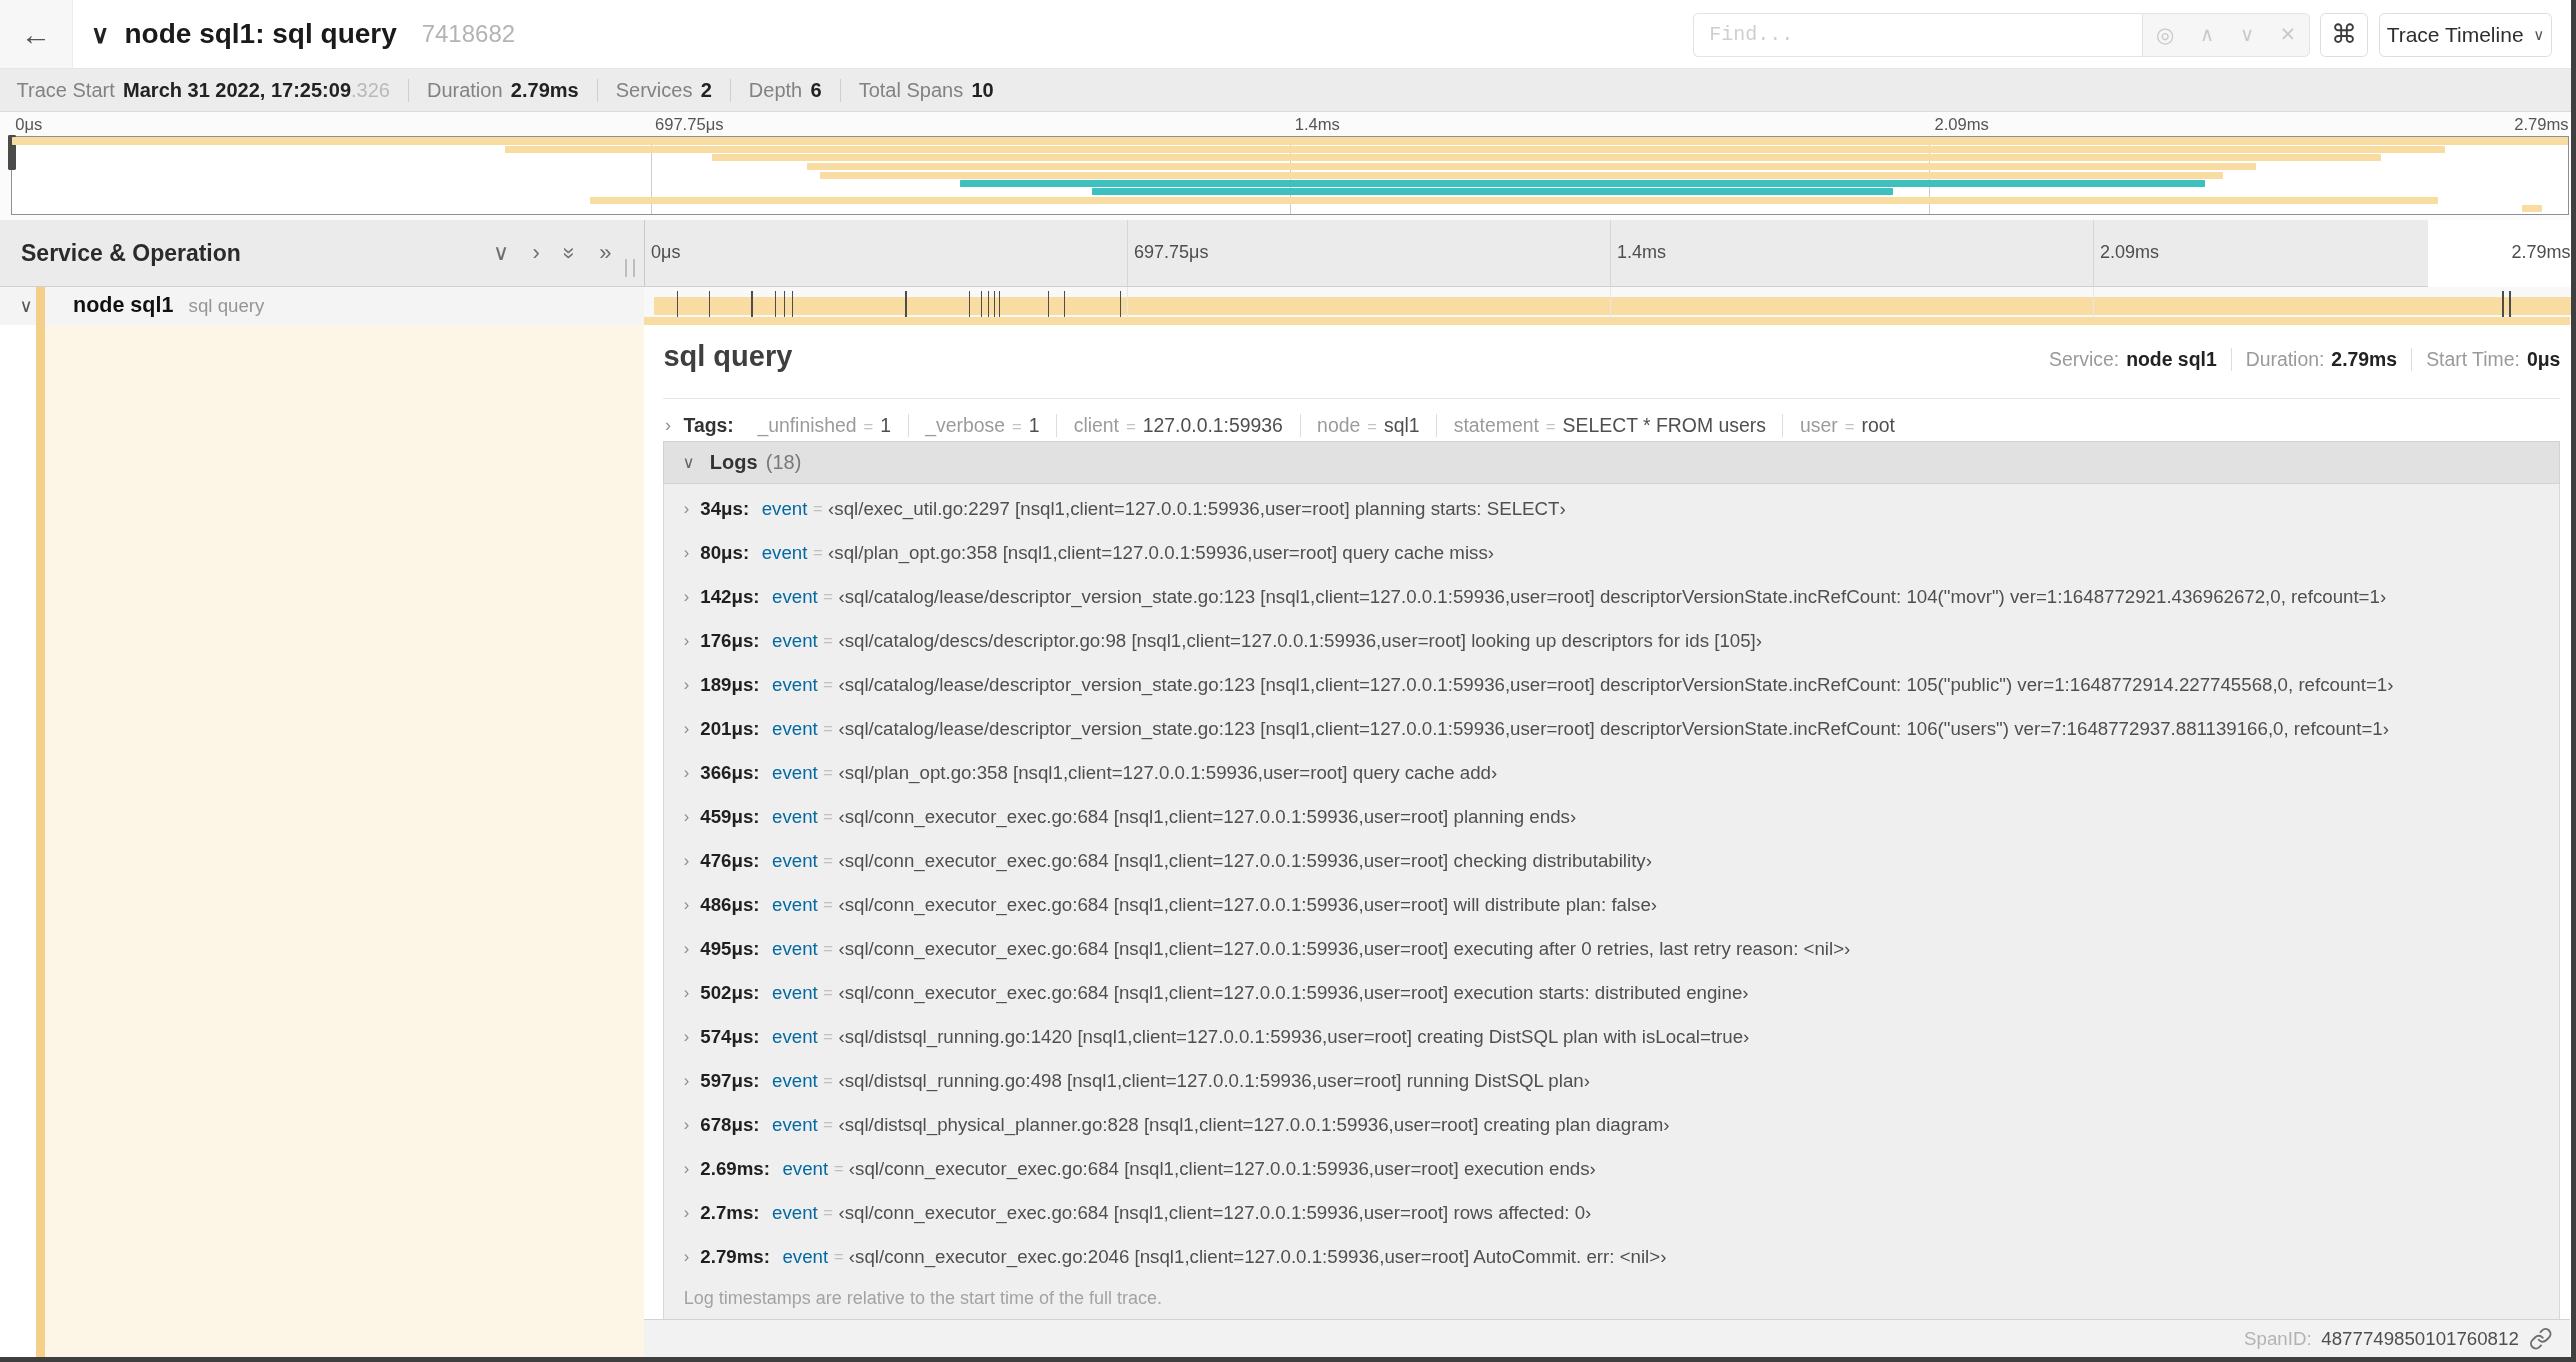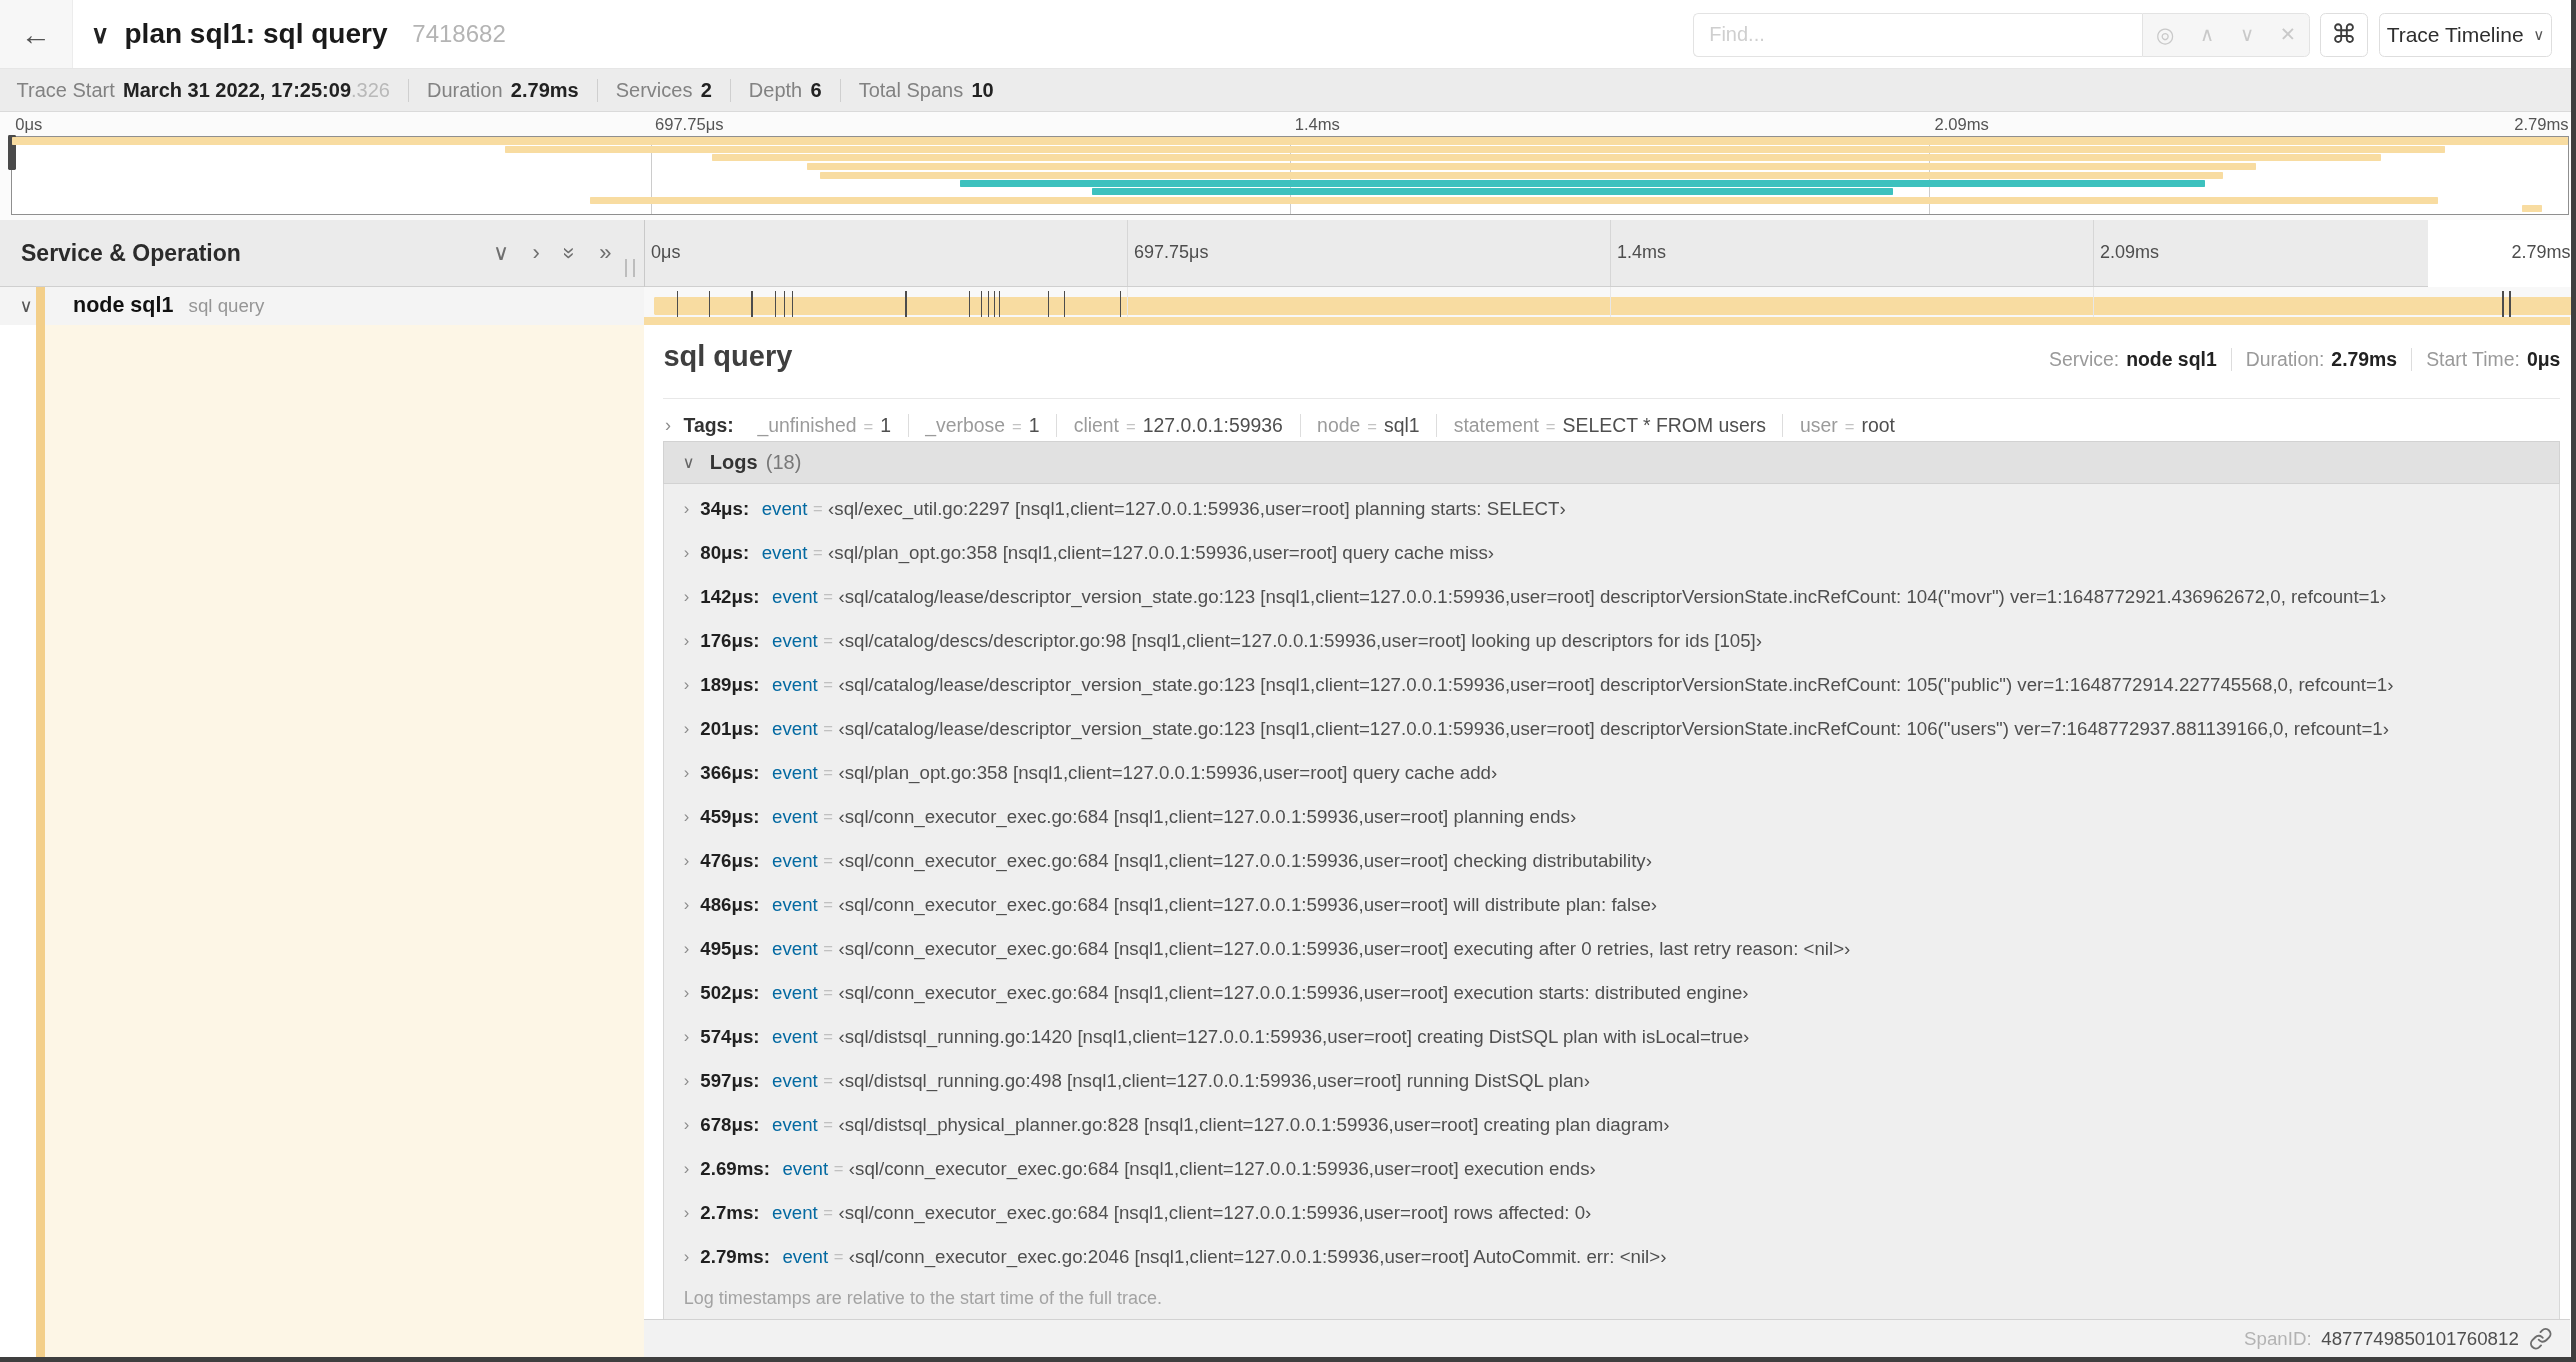--- a/index.html
+++ b/index.html
@@ -7,21 +7,21 @@
   .app { position:relative; width:2576px; height:1363px; background:#fff; overflow:hidden; }
 
   
   .header { position:absolute; left:0; top:0; width:2576px; height:69px; background:#fff; border-bottom:1.4px solid #e6e6e6; }
   .back-btn { position:absolute; left:0; top:0; width:73px; height:68px; background:#f7f7f7; border-right:1.4px solid #ececec; display:flex; align-items:center; justify-content:center; font-size:30.5px; color:#555; cursor:pointer; }
   .title-wrap { position:absolute; left:91px; top:0; height:68px; display:flex; align-items:center; gap:15.2px; }
   .title-chevron { font-size:25px; color:#222; font-weight:bold; }
   .page-title { font-size:28px; font-weight:bold; color:#1a1a1a; }
   .trace-id { font-size:24px; color:#b4b4b4; font-weight:normal; margin-left:9.7px; }
   .find-box { position:absolute; left:1693px; top:12.5px; width:449px; height:44px; border:1.4px solid #e3e3e3; border-right:none; border-radius:5.5px 0 0 5.5px; background:#fff; }
-  .find-box input { width:100%; height:100%; border:none; outline:none; background:transparent; font-size:20px; color:#4d7c0f; padding:0 15.2px; font-family:Liberation Sans, sans-serif; }
+  .find-box input { width:100%; height:100%; border:none; outline:none; background:transparent; font-size:20px; color:#4d7c0f; padding:0 15.2px; font-family:Liberation Mono, monospace; }
   .find-box input::placeholder { color:#cfcfcf; }
   .find-icons { position:absolute; left:2142px; top:12.5px; width:168px; height:44px; background:#f6f6f6; border:1.4px solid #e3e3e3; border-radius:0 5.5px 5.5px 0; display:flex; align-items:center; justify-content:space-around; color:#c9c9c9; font-size:19.4px; }
   .find-icons span { cursor:pointer; }
   .target-glyph { font-size:21px; }
   .cmd-btn { position:absolute; left:2320px; top:12.5px; width:48px; height:44px; border:1.4px solid #dedede; border-radius:5.5px; background:#fff; display:flex; align-items:center; justify-content:center; font-size:26px; color:#3d3d3d; cursor:pointer; }
   .view-btn { position:absolute; left:2379px; top:12.5px; width:173px; height:44px; border:1.4px solid #dedede; border-radius:5.5px; background:#fff; display:flex; align-items:center; justify-content:center; gap:9.7px; font-size:21px; color:#2e2e2e; cursor:pointer; }
   .view-btn .dd-chevron { font-size:15.2px; color:#555; }
 
   
   .meta-bar { position:absolute; left:0; top:69px; width:2576px; height:43px; background:#ececec; border-bottom:1.4px solid #dadada; display:flex; align-items:center; padding-left:16.6px; font-size:20px; }
@@ -113,21 +113,21 @@
 <body>
 
 <div class="app">
 
   <div class="header">
     <div class="back-btn">
         <span>←</span>
       </div>
     <div class="title-wrap">
       <span class="title-chevron">∨</span>
-      <span class="page-title">plan sql1: sql query</span>
+      <span class="page-title">node sql1: sql query</span>
       <span class="trace-id">7418682</span>
     </div>
     <div class="find-box">
       <input type="text" placeholder="Find..." style="">
     </div>
     <div class="find-icons">
       <span class="target-glyph">◎</span>
       <span>∧</span>
       <span>∨</span>
       <span>✕</span>

